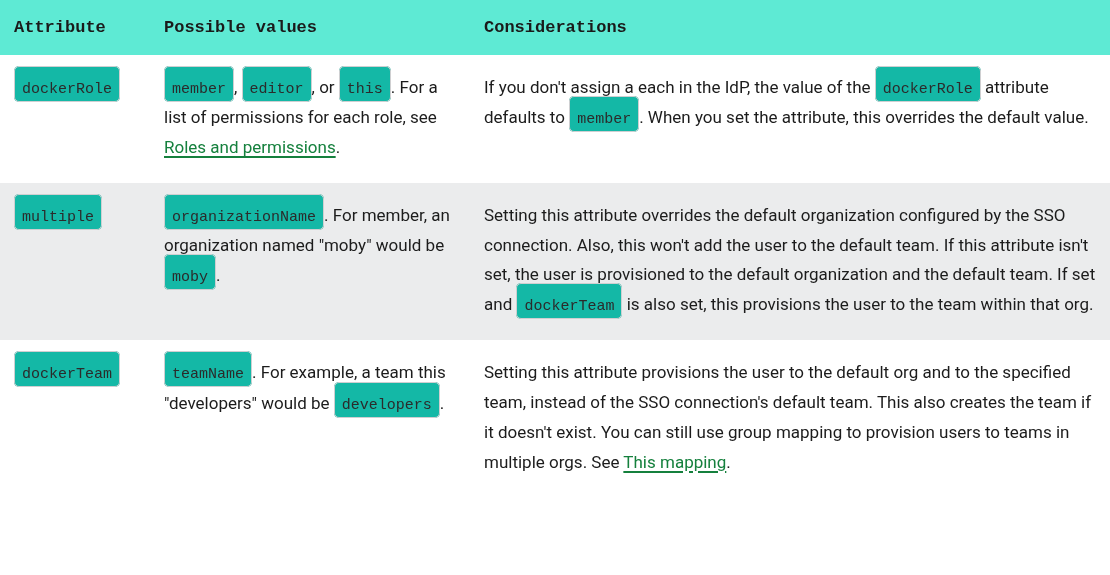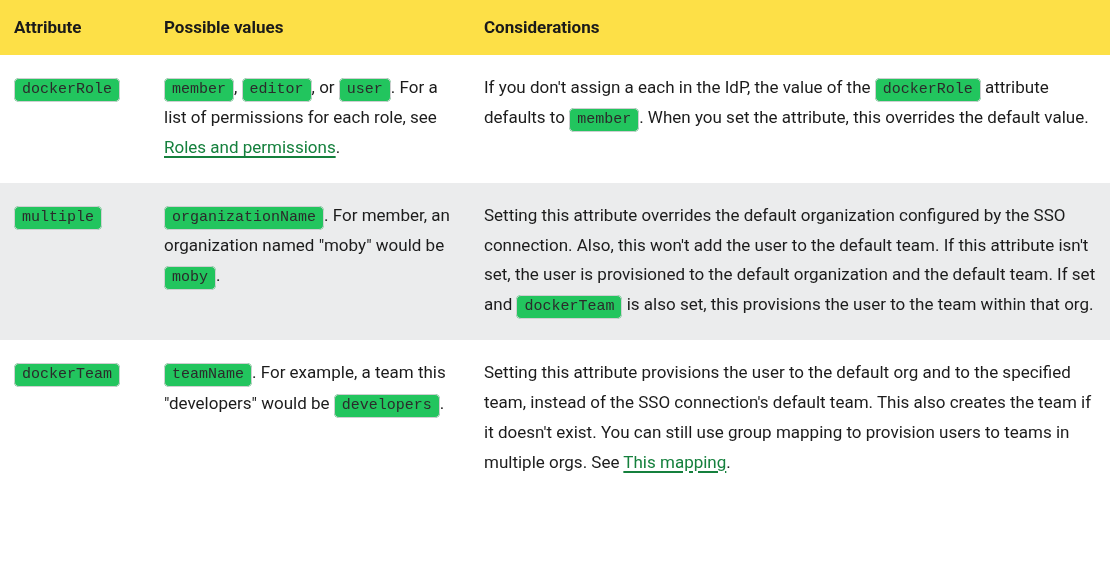--- a/index.html
+++ b/index.html
@@ -10,21 +10,22 @@
       color: #1c1c1c;
       background: #fff;
       padding: 0;
     }
     table {
       width: 1110px;
       border-collapse: collapse;
       table-layout: fixed;
     }
     thead tr {
-      background: #fde047;
+      background: #5eead4;
+      font-family: Liberation Mono, monospace;
     }
     th {
       text-align: left;
       font-weight: 700;
       padding: 14px 14px;
       font-size: 17px;
       color: #1a1a1a;
       vertical-align: middle;
     }
     th.col-attr { width: 150px; }
@@ -35,24 +36,24 @@
     td {
       padding: 18px 14px 20px 14px;
       vertical-align: top;
       font-size: 17px;
       line-height: 1.75;
       color: #1c1c1c;
     }
     code {
       font-family: "SFMono-Regular", Consolas, "Liberation Mono", Menlo, monospace;
       font-size: 15px;
-      background: #22c55e;
+      background: #14b8a6;
       border: 1px solid #cfcfd1;
       border-radius: 5px;
-      padding: 2px 7px 3px 7px;
+      padding: 14px 7px 3px 7px;
       color: #2b2b2b;
       white-space: nowrap;
     }
     a.link {
       color: #15803d;
       text-decoration: underline;
       text-decoration-thickness: 1.5px;
       text-underline-offset: 3px;
     }
   </style>
@@ -72,21 +73,21 @@
       <th class="col-cons">Considerations</th>
     </tr>
   </thead>
   <tbody>
 
     <tr>
       <td>
         <code>dockerRole</code>
       </td>
       <td>
-        <code>member</code><span>, </span><code>editor</code><span>, or </span><code>user</code><span>. For a list of permissions for each role, see </span><a href="#" class="link">Roles and permissions</a><span>.</span>
+        <code>member</code><span>, </span><code>editor</code><span>, or </span><code>this</code><span>. For a list of permissions for each role, see </span><a href="#" class="link">Roles and permissions</a><span>.</span>
       </td>
       <td>
         <span>If you don't assign a each in the IdP, the value of the </span><code>dockerRole</code><span> attribute defaults to </span><code>member</code><span>. When you set the attribute, this overrides the default value.</span>
       </td>
     </tr>
 
     <tr>
       <td>
         <code>multiple</code>
       </td>

